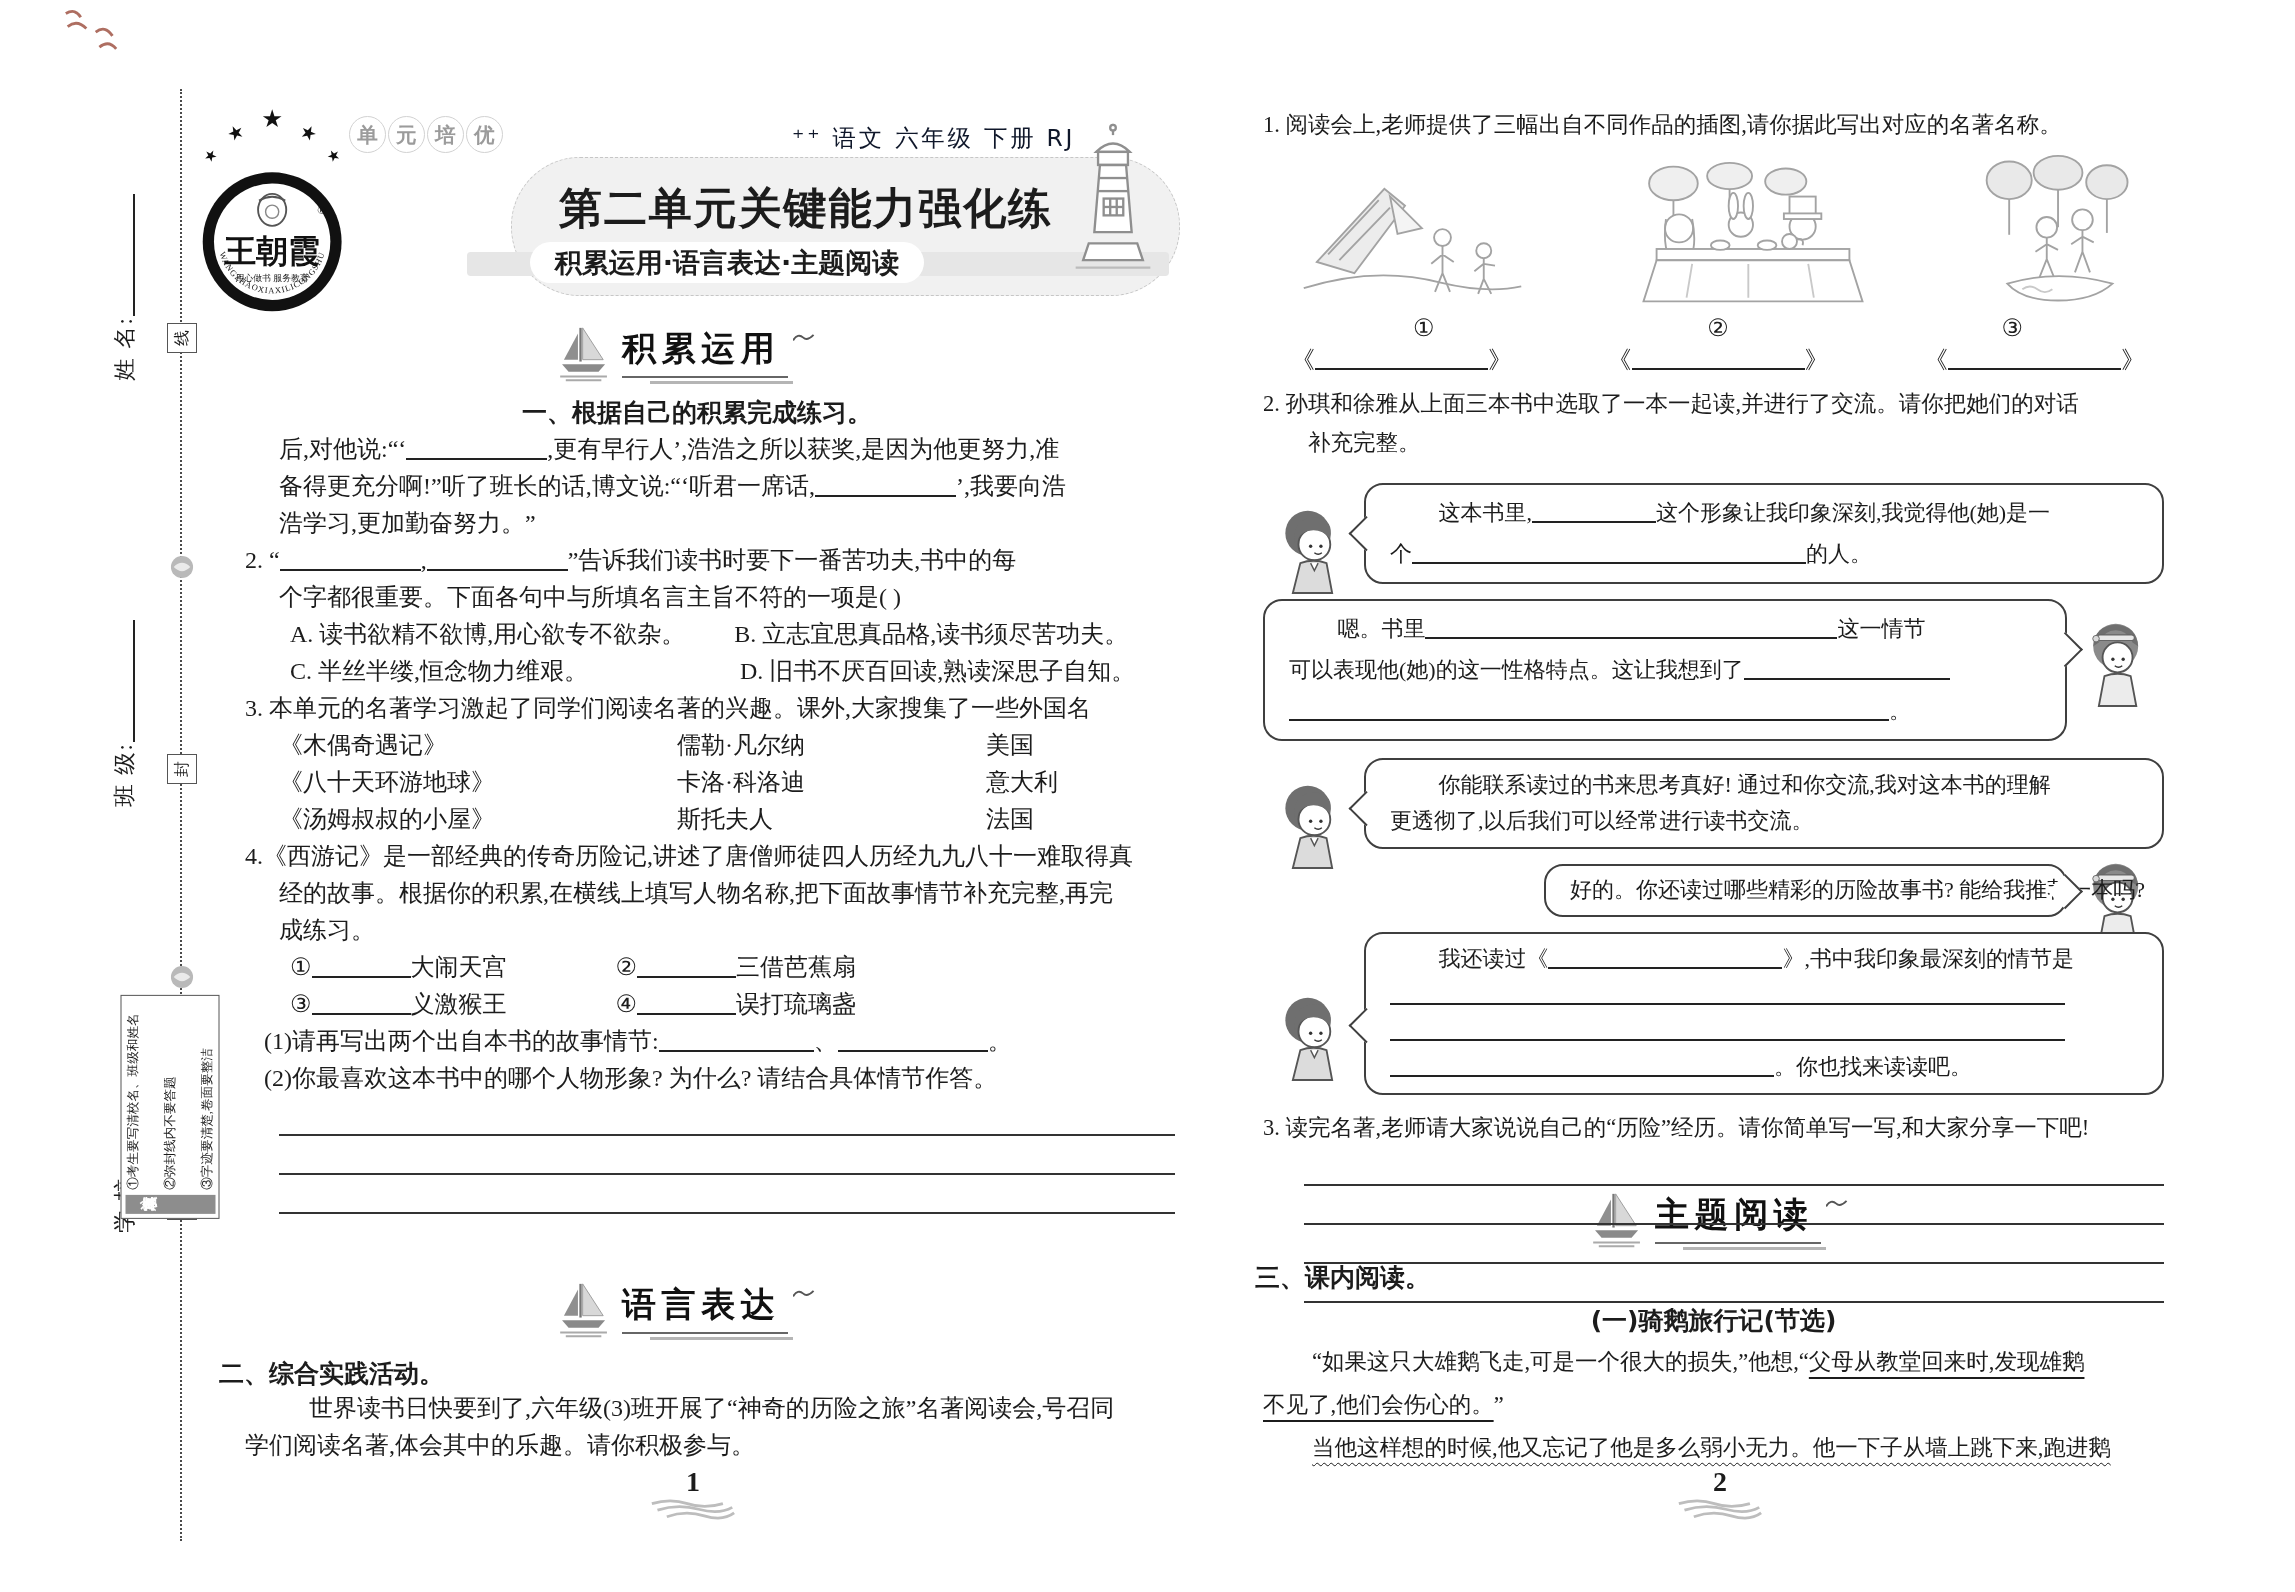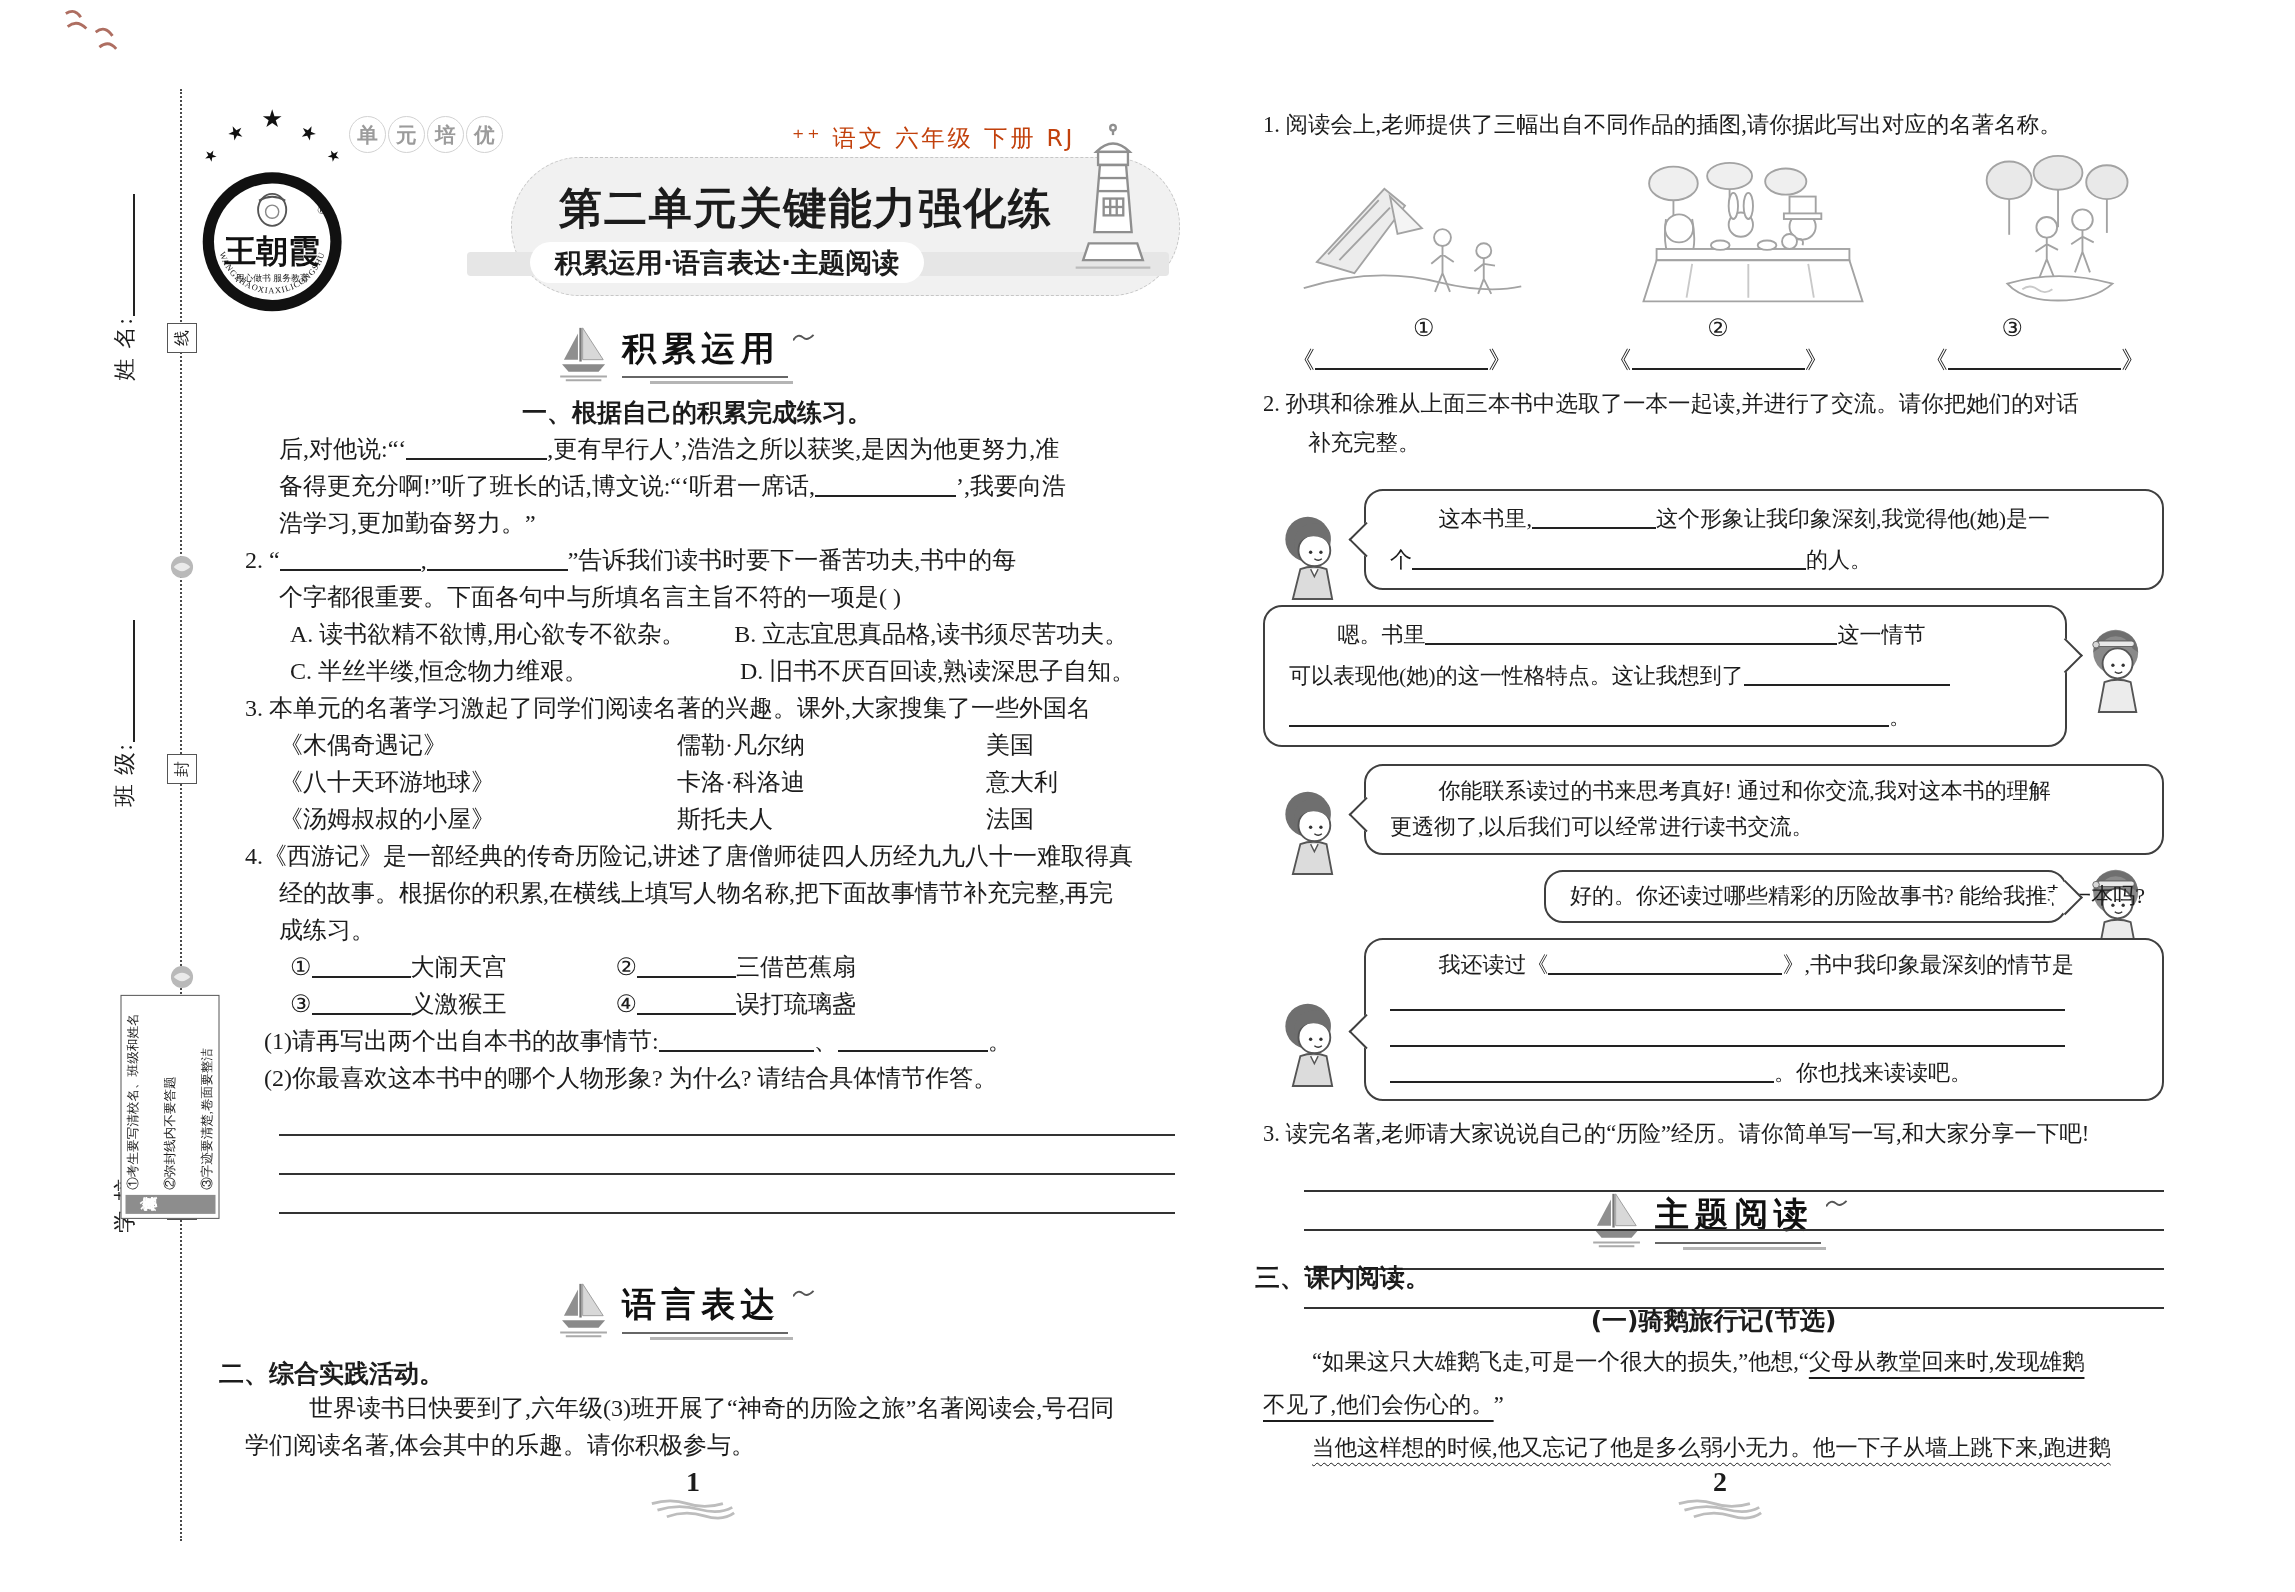--- a/index.html
+++ b/index.html
@@ -25,21 +25,21 @@
   .printmark{position:absolute;left:58px;top:5.6px;width:66px;height:56px;}
 
   
   .pill{position:absolute;left:511px;top:157px;width:667px;height:137px;background:#f1f1f1;
         border:1.9px dashed #c6c6c6;border-radius:69px;}
   .title{position:absolute;left:525px;top:180px;width:562px;text-align:center;font-size:43px;letter-spacing:1.9px;}
   .subbar{position:absolute;height:24px;background:#e6e6e6;border-radius:3.7px;top:252px;}
   .subtitle{position:absolute;left:530px;top:242px;width:394px;height:41px;background:#fff;border-radius:20.6px;
             text-align:center;line-height:41px;font-size:27px;}
   .edition{position:absolute;left:792px;top:122px;font-size:23.4px;letter-spacing:2.8px;
-           font-family:"DejaVu Sans","Liberation Sans",sans-serif;color:#c2410c;}
+           font-family:"DejaVu Sans","Liberation Sans",sans-serif;color:#0f172a;}
   .badge{position:absolute;left:349px;top:116px;display:flex;gap:1.9px;}
   .badge span{width:35px;height:35px;border-radius:50%;background:#fff;border:1.9px solid #d2d2d2;
               color:#9b9b9b;font-weight:bold;font-size:20.6px;display:flex;align-items:center;justify-content:center;
               font-family:"DejaVu Sans","Liberation Sans",sans-serif;}
 
   
   .banner{position:absolute;display:flex;align-items:flex-start;gap:13px;}
   .banner .bt{font-size:34px;letter-spacing:5.6px;color:#111;position:relative;padding-bottom:5.6px;}
   .banner .bl1{height:2.8px;background:#666;width:105%;margin-top:3.7px;}
   .banner .bl2{height:2.8px;background:#b5b5b5;width:90%;margin-top:2.8px;margin-left:28px;}
@@ -361,21 +361,21 @@
     </div>
     <div class="brows">
       <span><span>《</span><span class="blank" style="width: 173px;"></span><span>》</span></span>
       <span><span>《</span><span class="blank" style="width: 173px;"></span><span>》</span></span>
       <span><span>《</span><span class="blank" style="width: 173px;"></span><span>》</span></span>
     </div>
 
     <div class="ln"><span>2. 孙琪和徐雅从上面三本书中选取了一本一起读,并进行了交流。请你把她们的对话</span></div>
     <div class="ln ind4"><span>补充完整。</span></div>
 
-    <div class="brow l" style="margin-top:27px">
+    <div class="brow l" style="margin-top:21px">
       <svg class="avatar" viewBox="0 0 78 96">
           <use href="#girl1"></use>
         </svg>
       <div class="bubble">
         <span class="tail"></span>
         <div class="bln indent"><span>这本书里,</span><span class="blank" style="width: 124px;"></span><span>这个形象让我印象深刻,我觉得他(她)是一</span></div>
         <div class="bln"><span>个</span><span class="blank" style="width: 394px;"></span><span>的人。</span></div>
       </div>
     </div>
 

